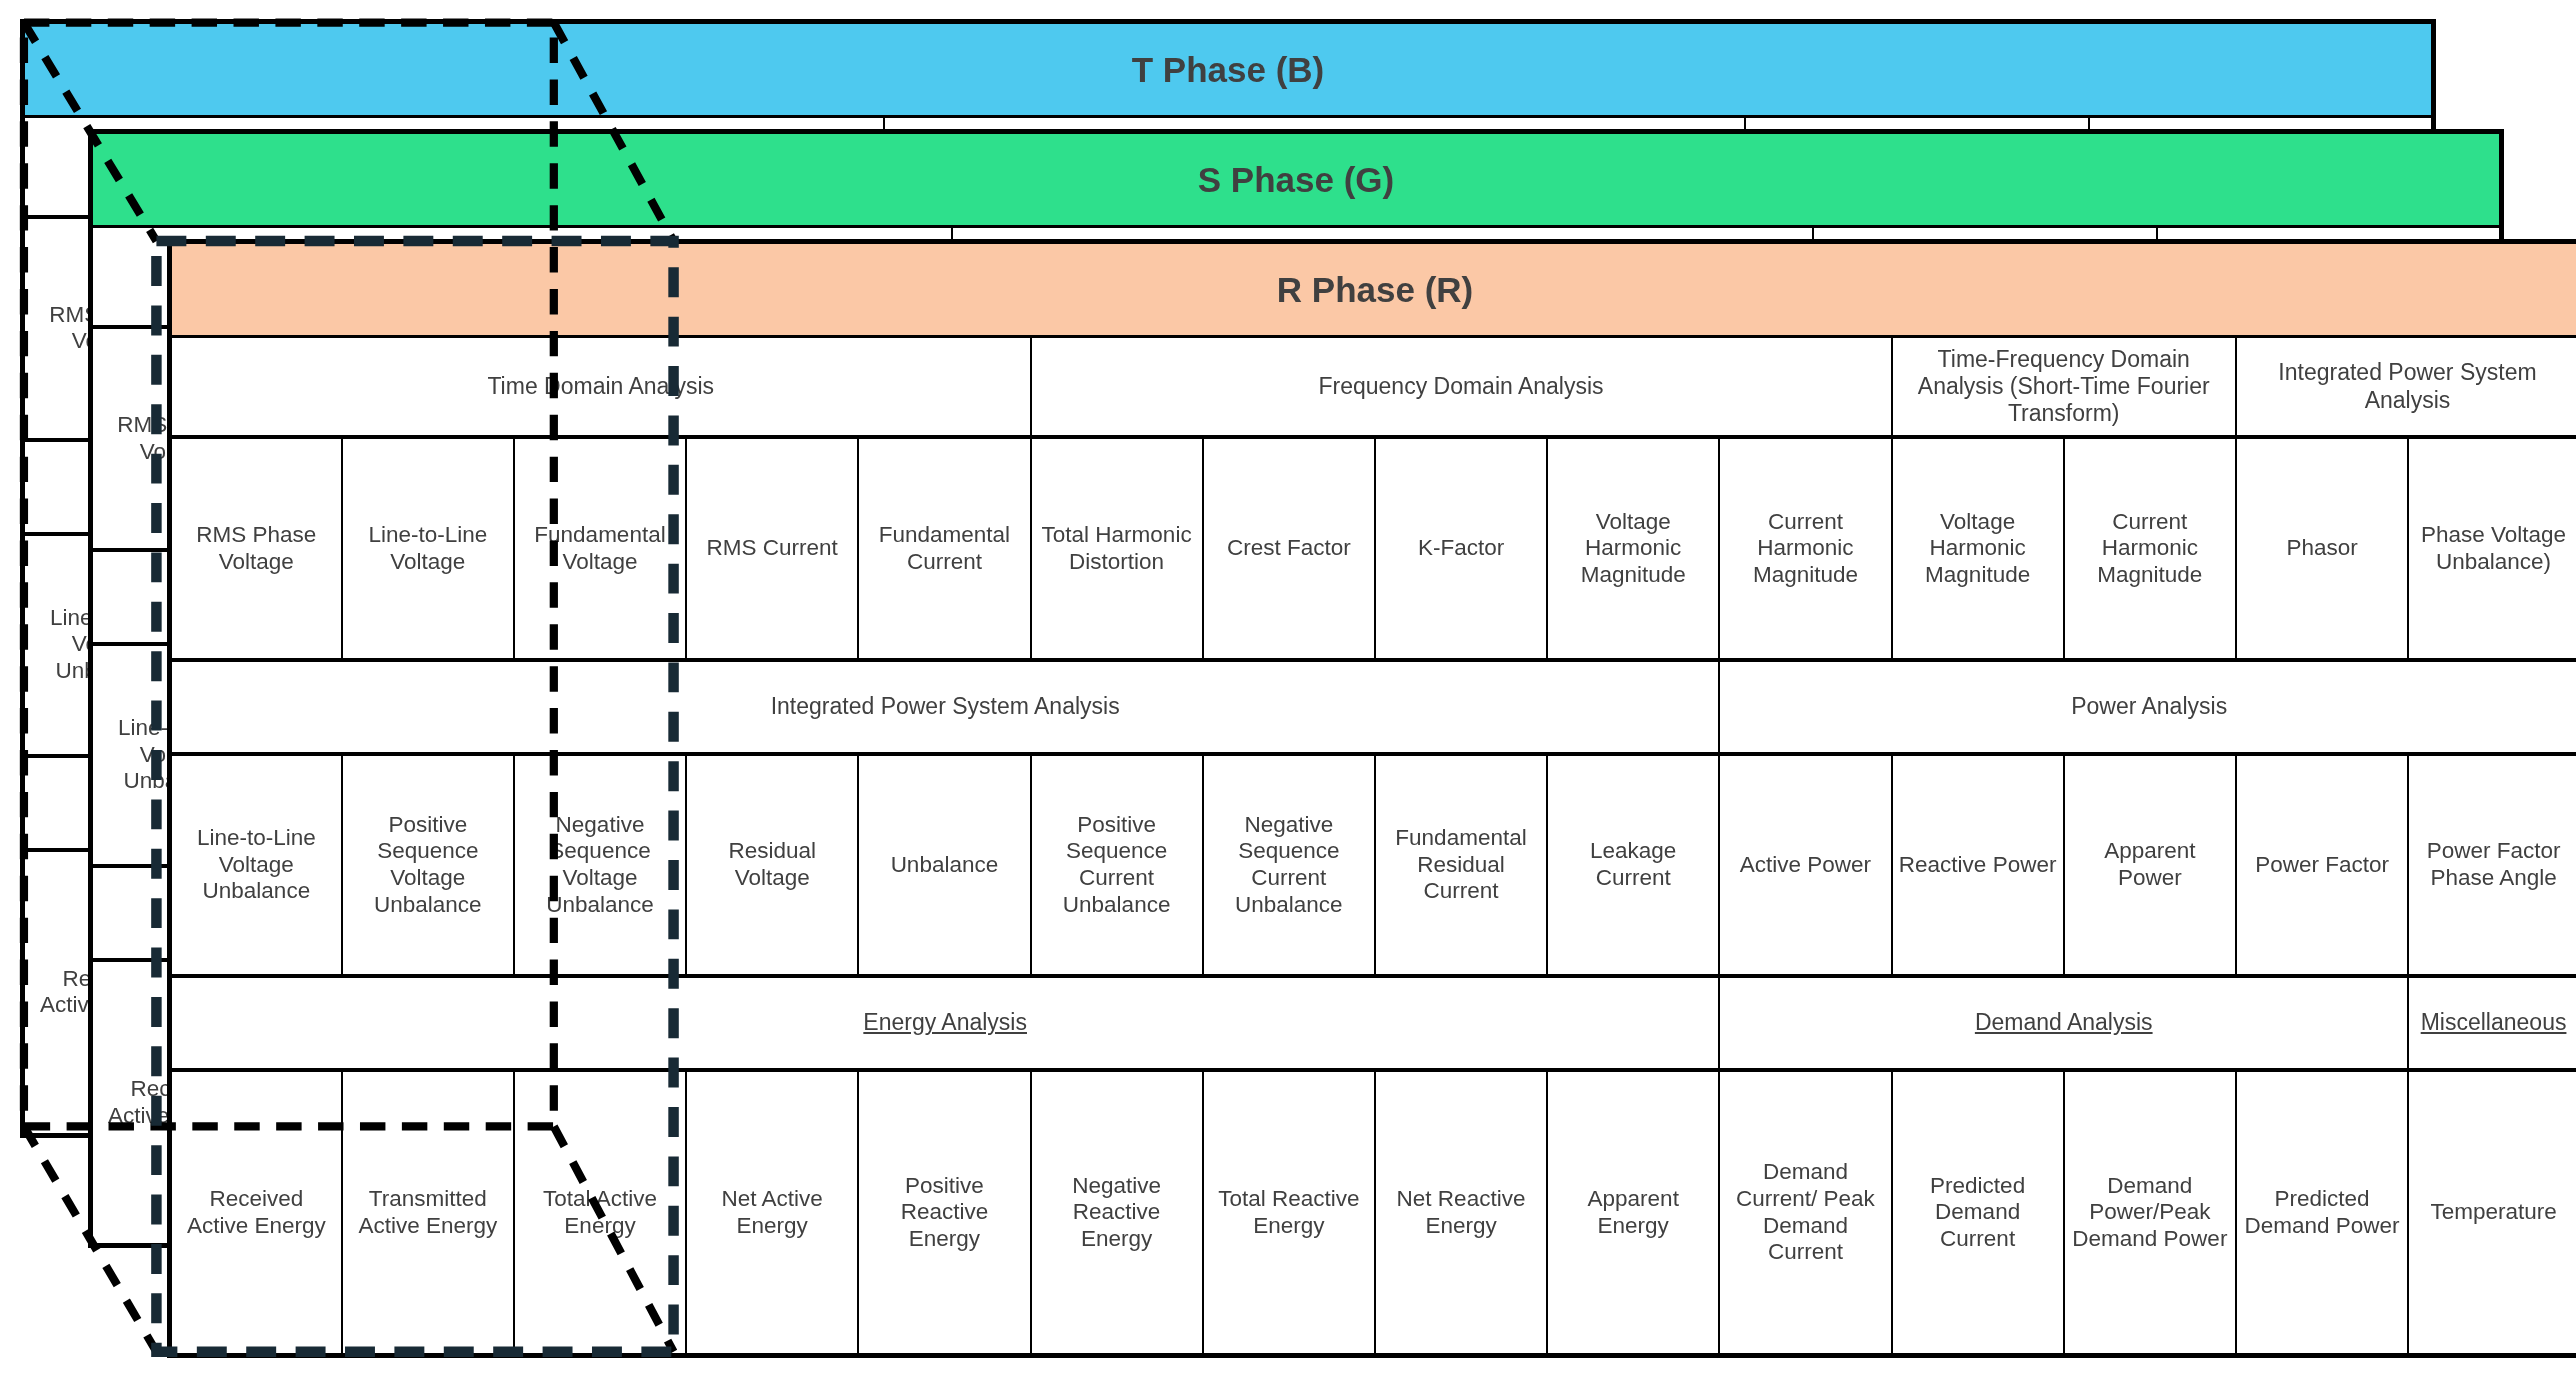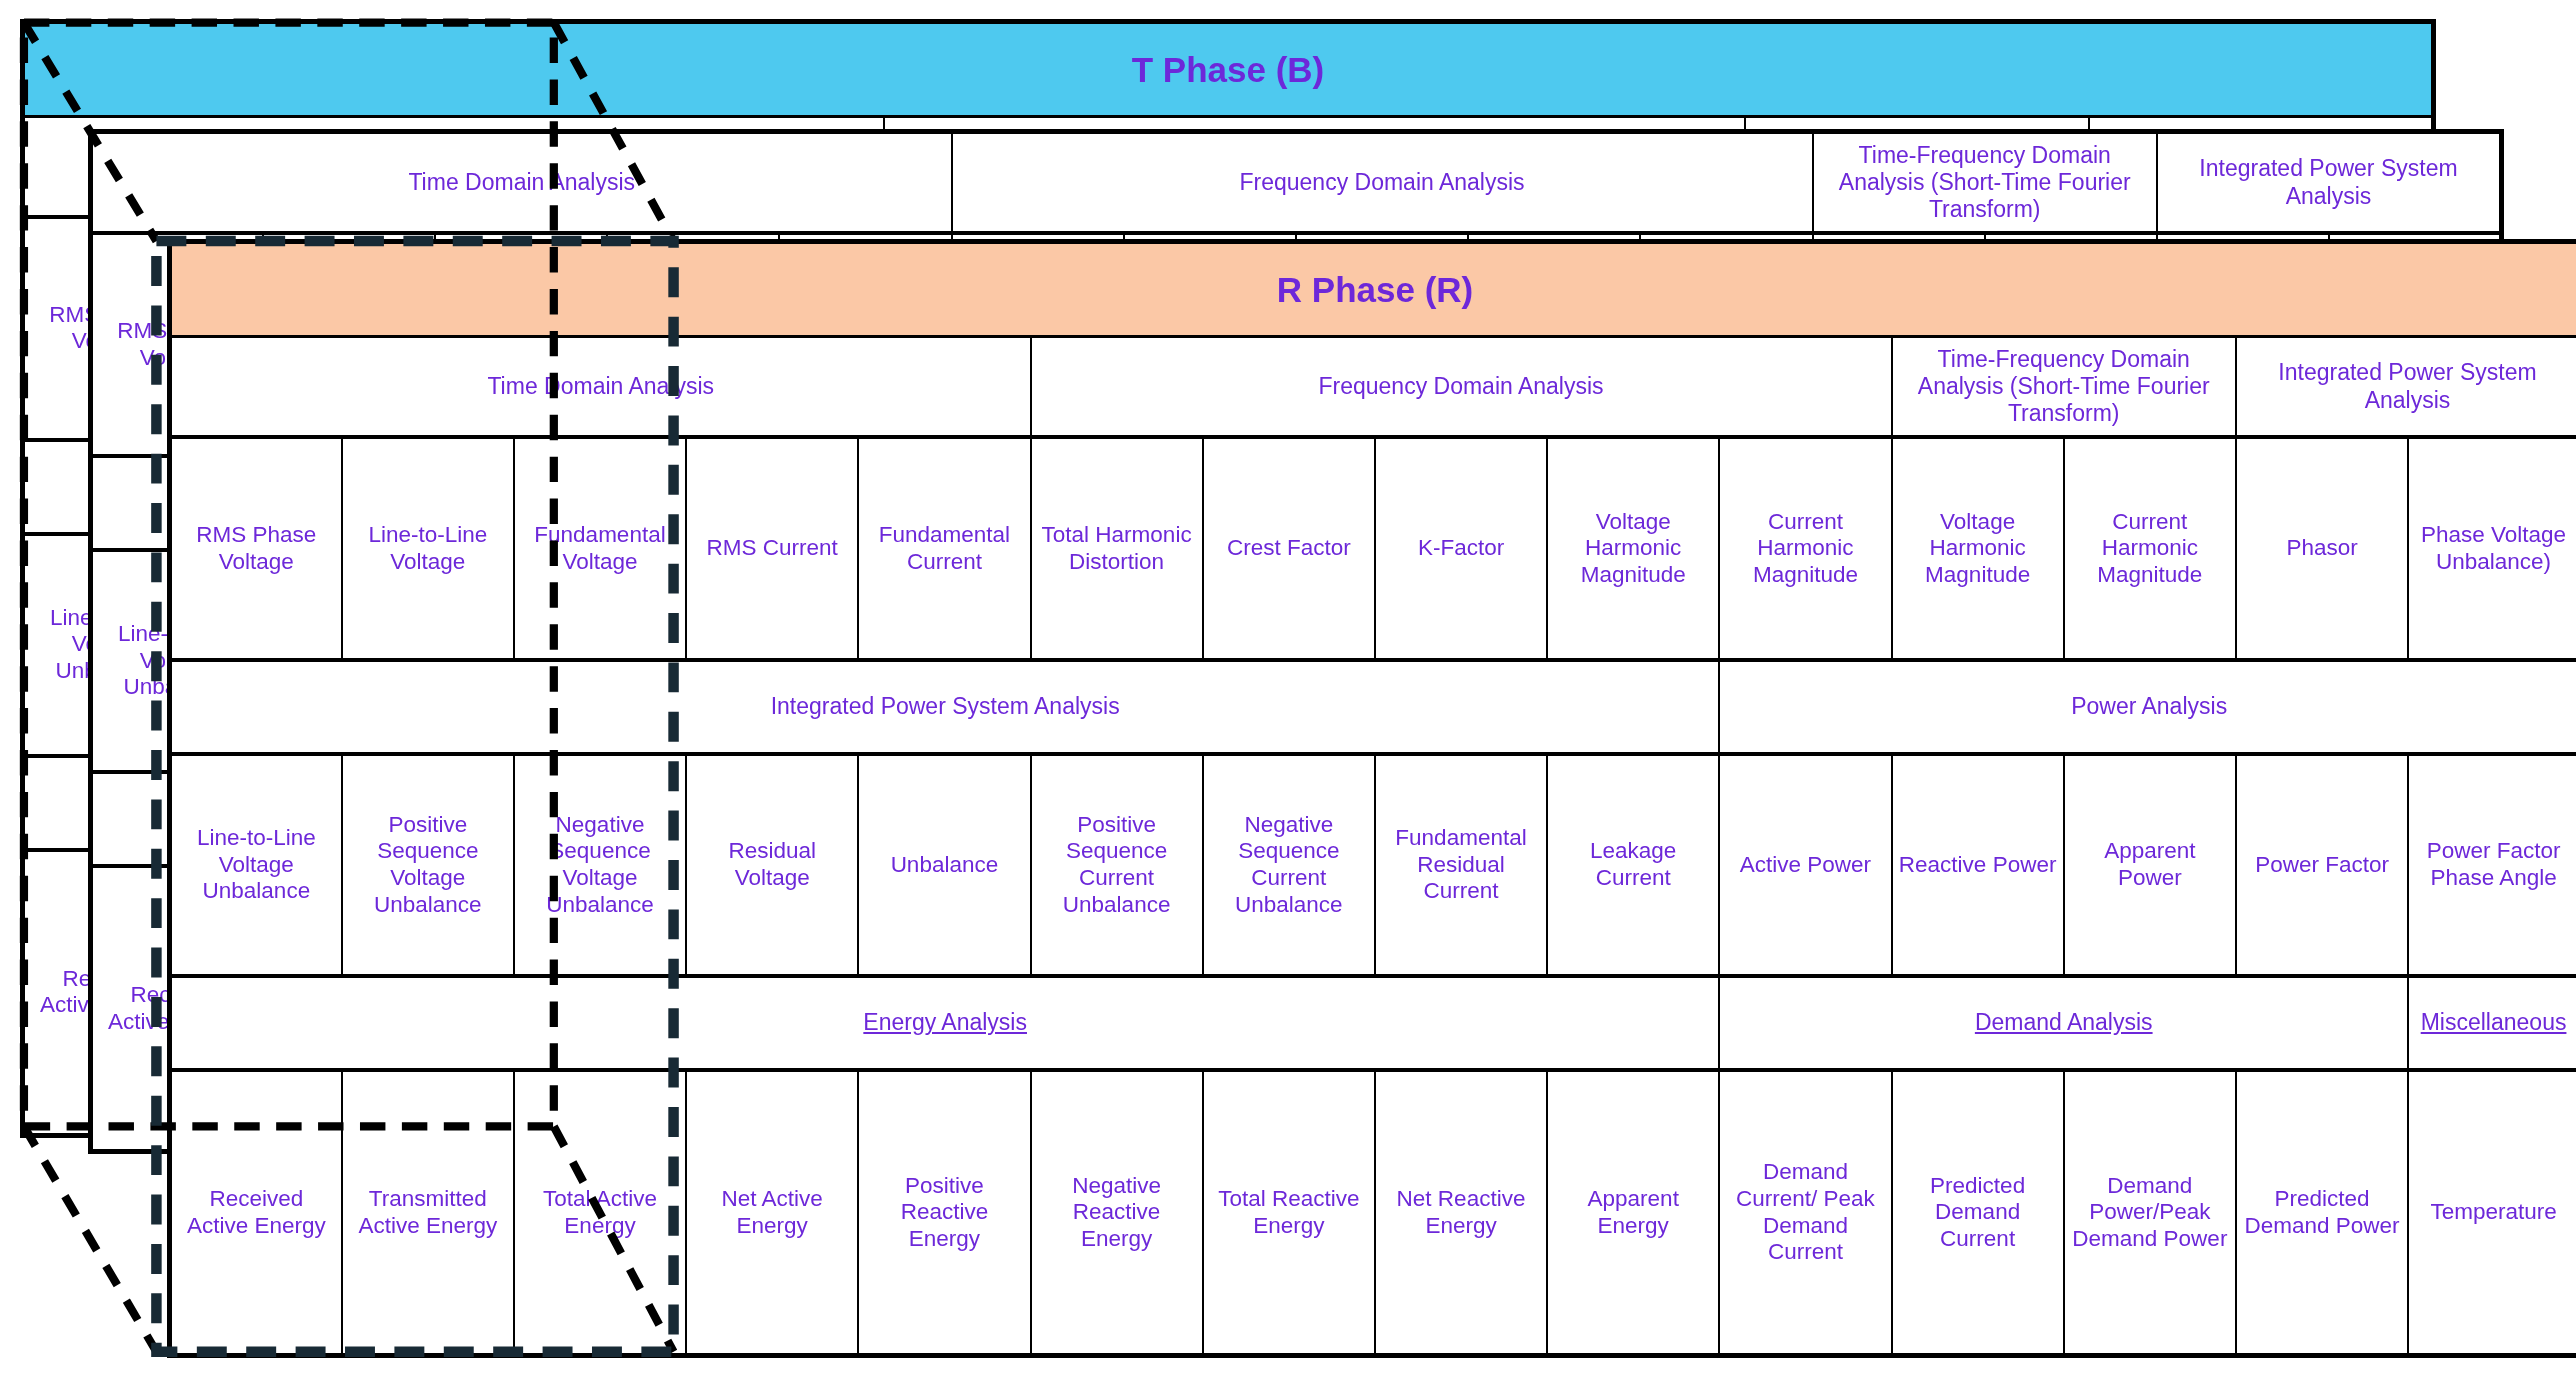--- a/index.html
+++ b/index.html
@@ -2,21 +2,21 @@
 <html style="font-size:12px"><head>
 <meta charset="utf-8">
 <style>
   html,body{margin:0;padding:0;background:#ffffff;}
   #canvas{
     position:relative;
     width:2576px;height:1384px;
     background:#ffffff;
     overflow:hidden;
     font-family:"Liberation Sans", sans-serif;
-    color:#6d28d9;
+    color:#404040;
   }
   table.phase-table{
     position:absolute;
     border-collapse:collapse;
     table-layout:fixed;
     width:2416px;
     background:#ffffff;
     border:5.2px solid #000;
   }
   table.phase-table td{
@@ -123,20 +123,23 @@
           <td class="thick-left">Demand Current/ Peak Demand Current</td>
           <td>Predicted Demand Current</td>
           <td>Demand Power/Peak Demand Power</td>
           <td>Predicted Demand Power</td>
           <td class="thick-left">Temperature</td>
         </tr>
       </tbody>
   </table>
     <table class="phase-table" style="left: 88px; top: 129px; z-index: 2;">
     <tbody>
+        <tr class="row-band">
+          <td colspan="14" style="background: rgb(46, 224, 140);">S Phase (G)</td>
+        </tr>
         <tr class="row-sect row-sect1">
           <td colspan="5">Time Domain Analysis</td>
           <td colspan="5" class="thick-left">Frequency Domain Analysis</td>
           <td colspan="2" class="thick-left">Time-Frequency Domain Analysis (Short-Time Fourier Transform)</td>
           <td colspan="2" class="thick-left">Integrated Power System Analysis</td>
         </tr>
         <tr class="row-cells1">
           <td>RMS Phase Voltage</td>
           <td>Line-to-Line Voltage</td>
           <td>Fundamental Voltage</td>

